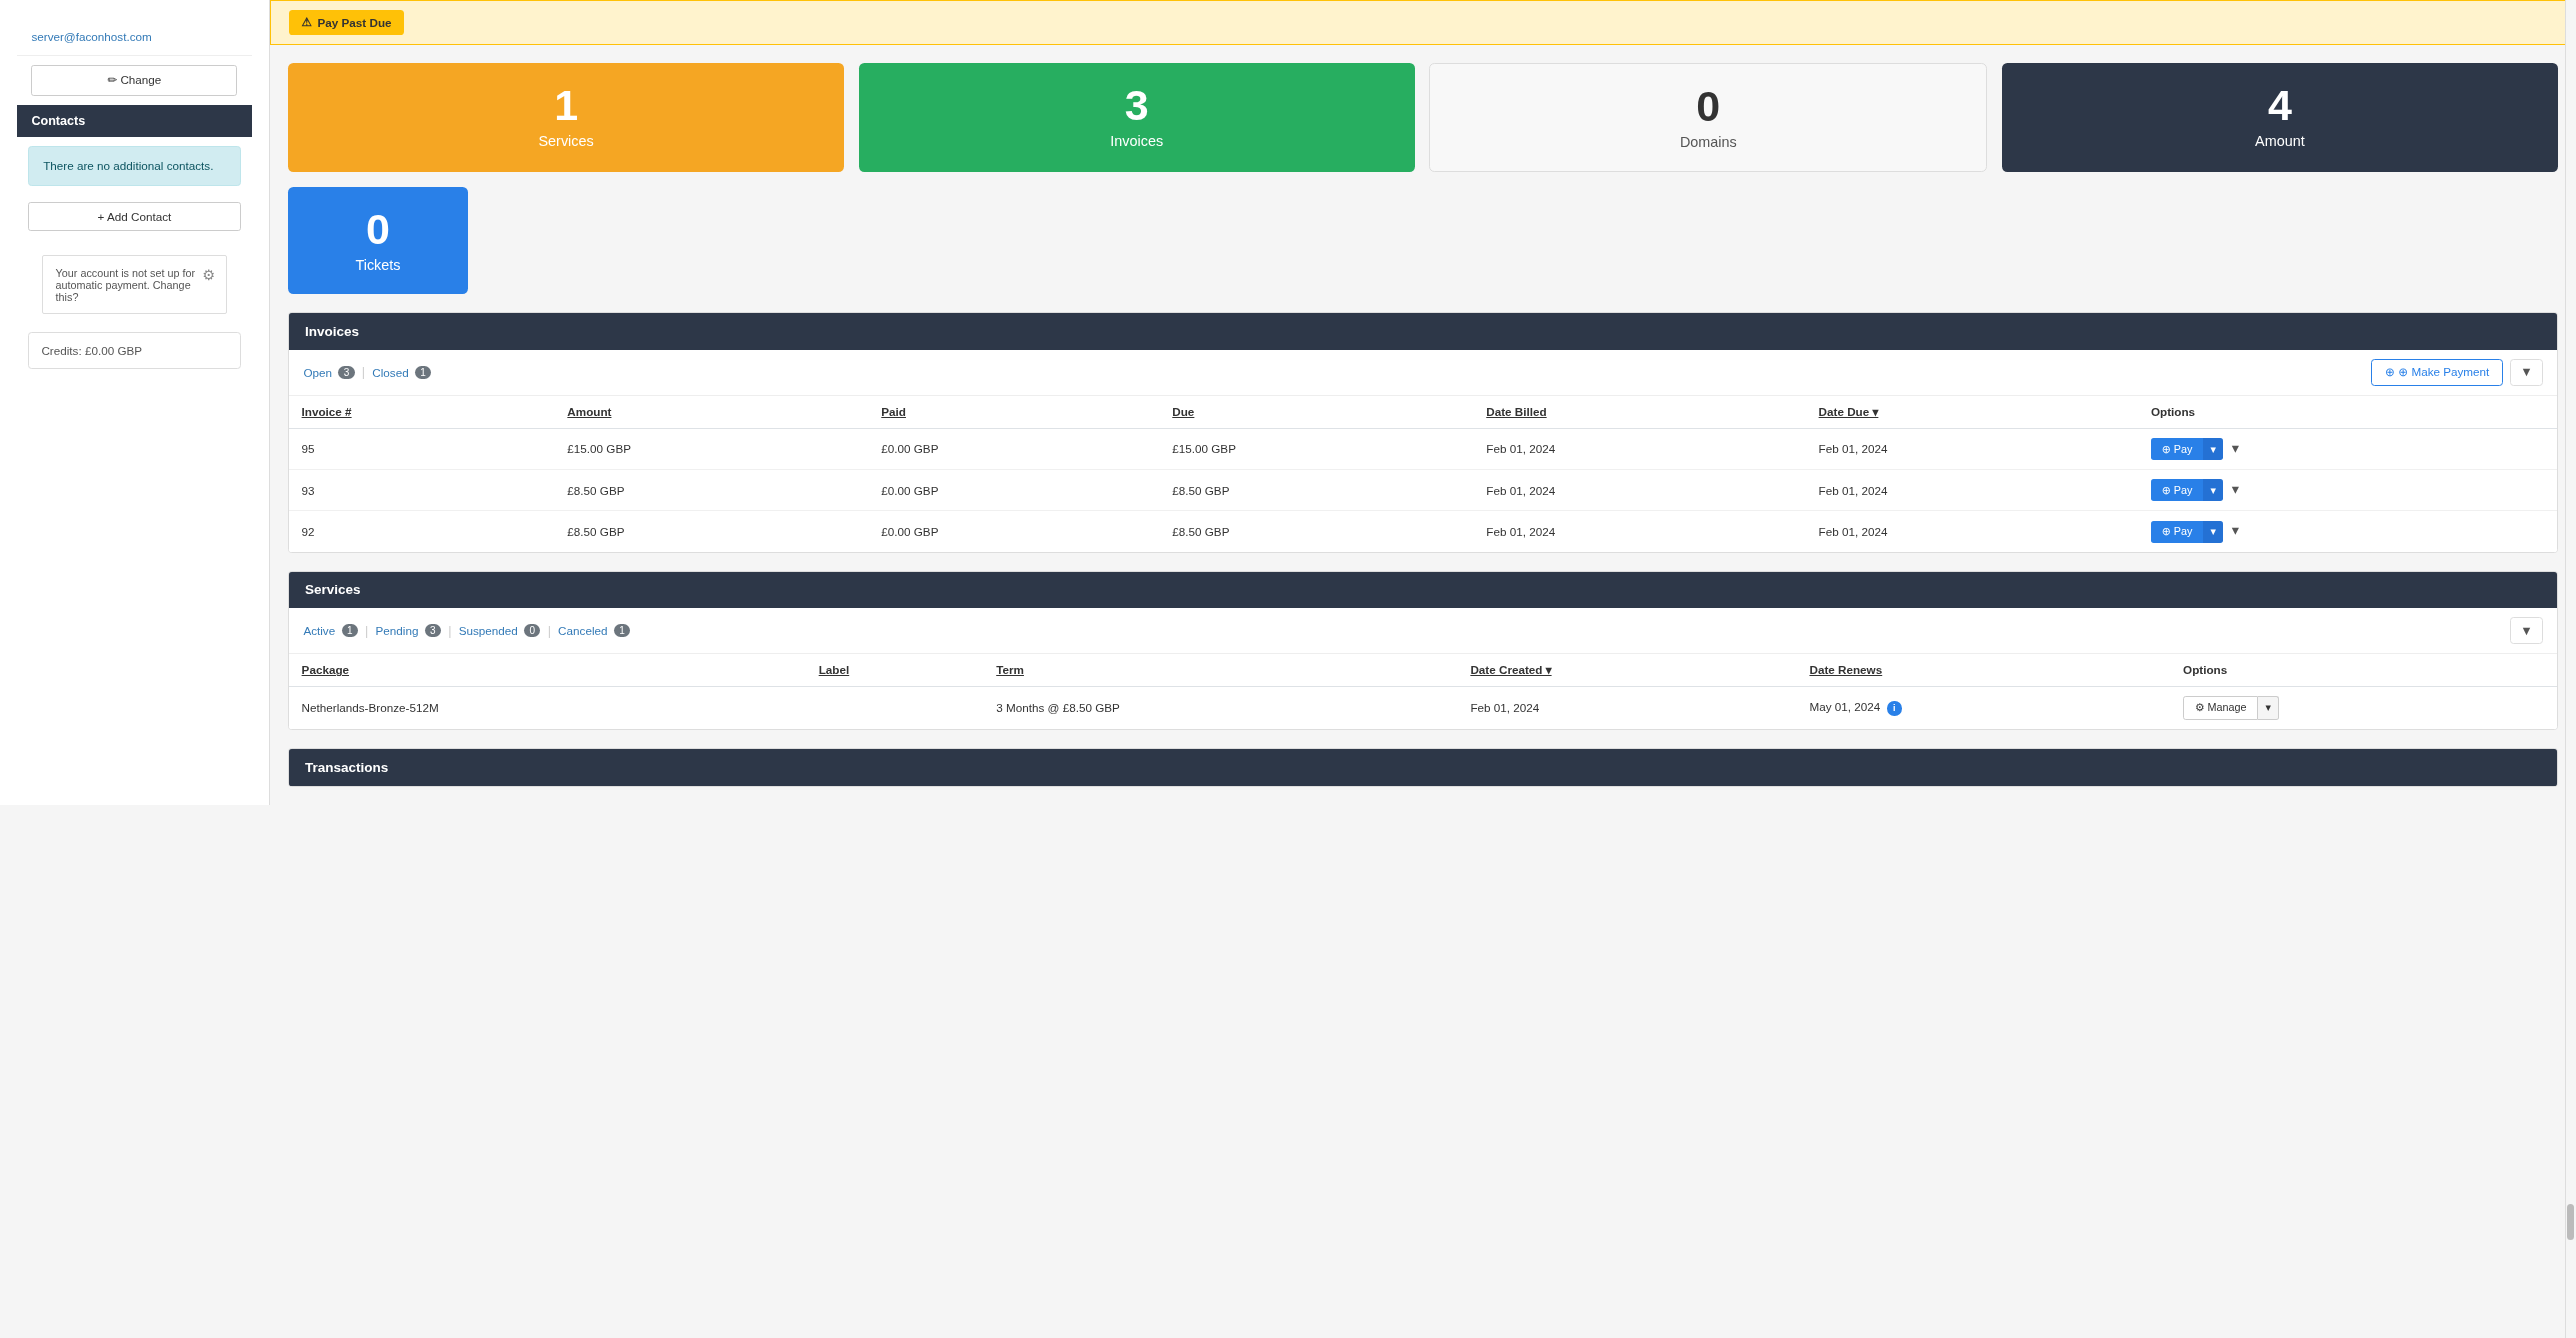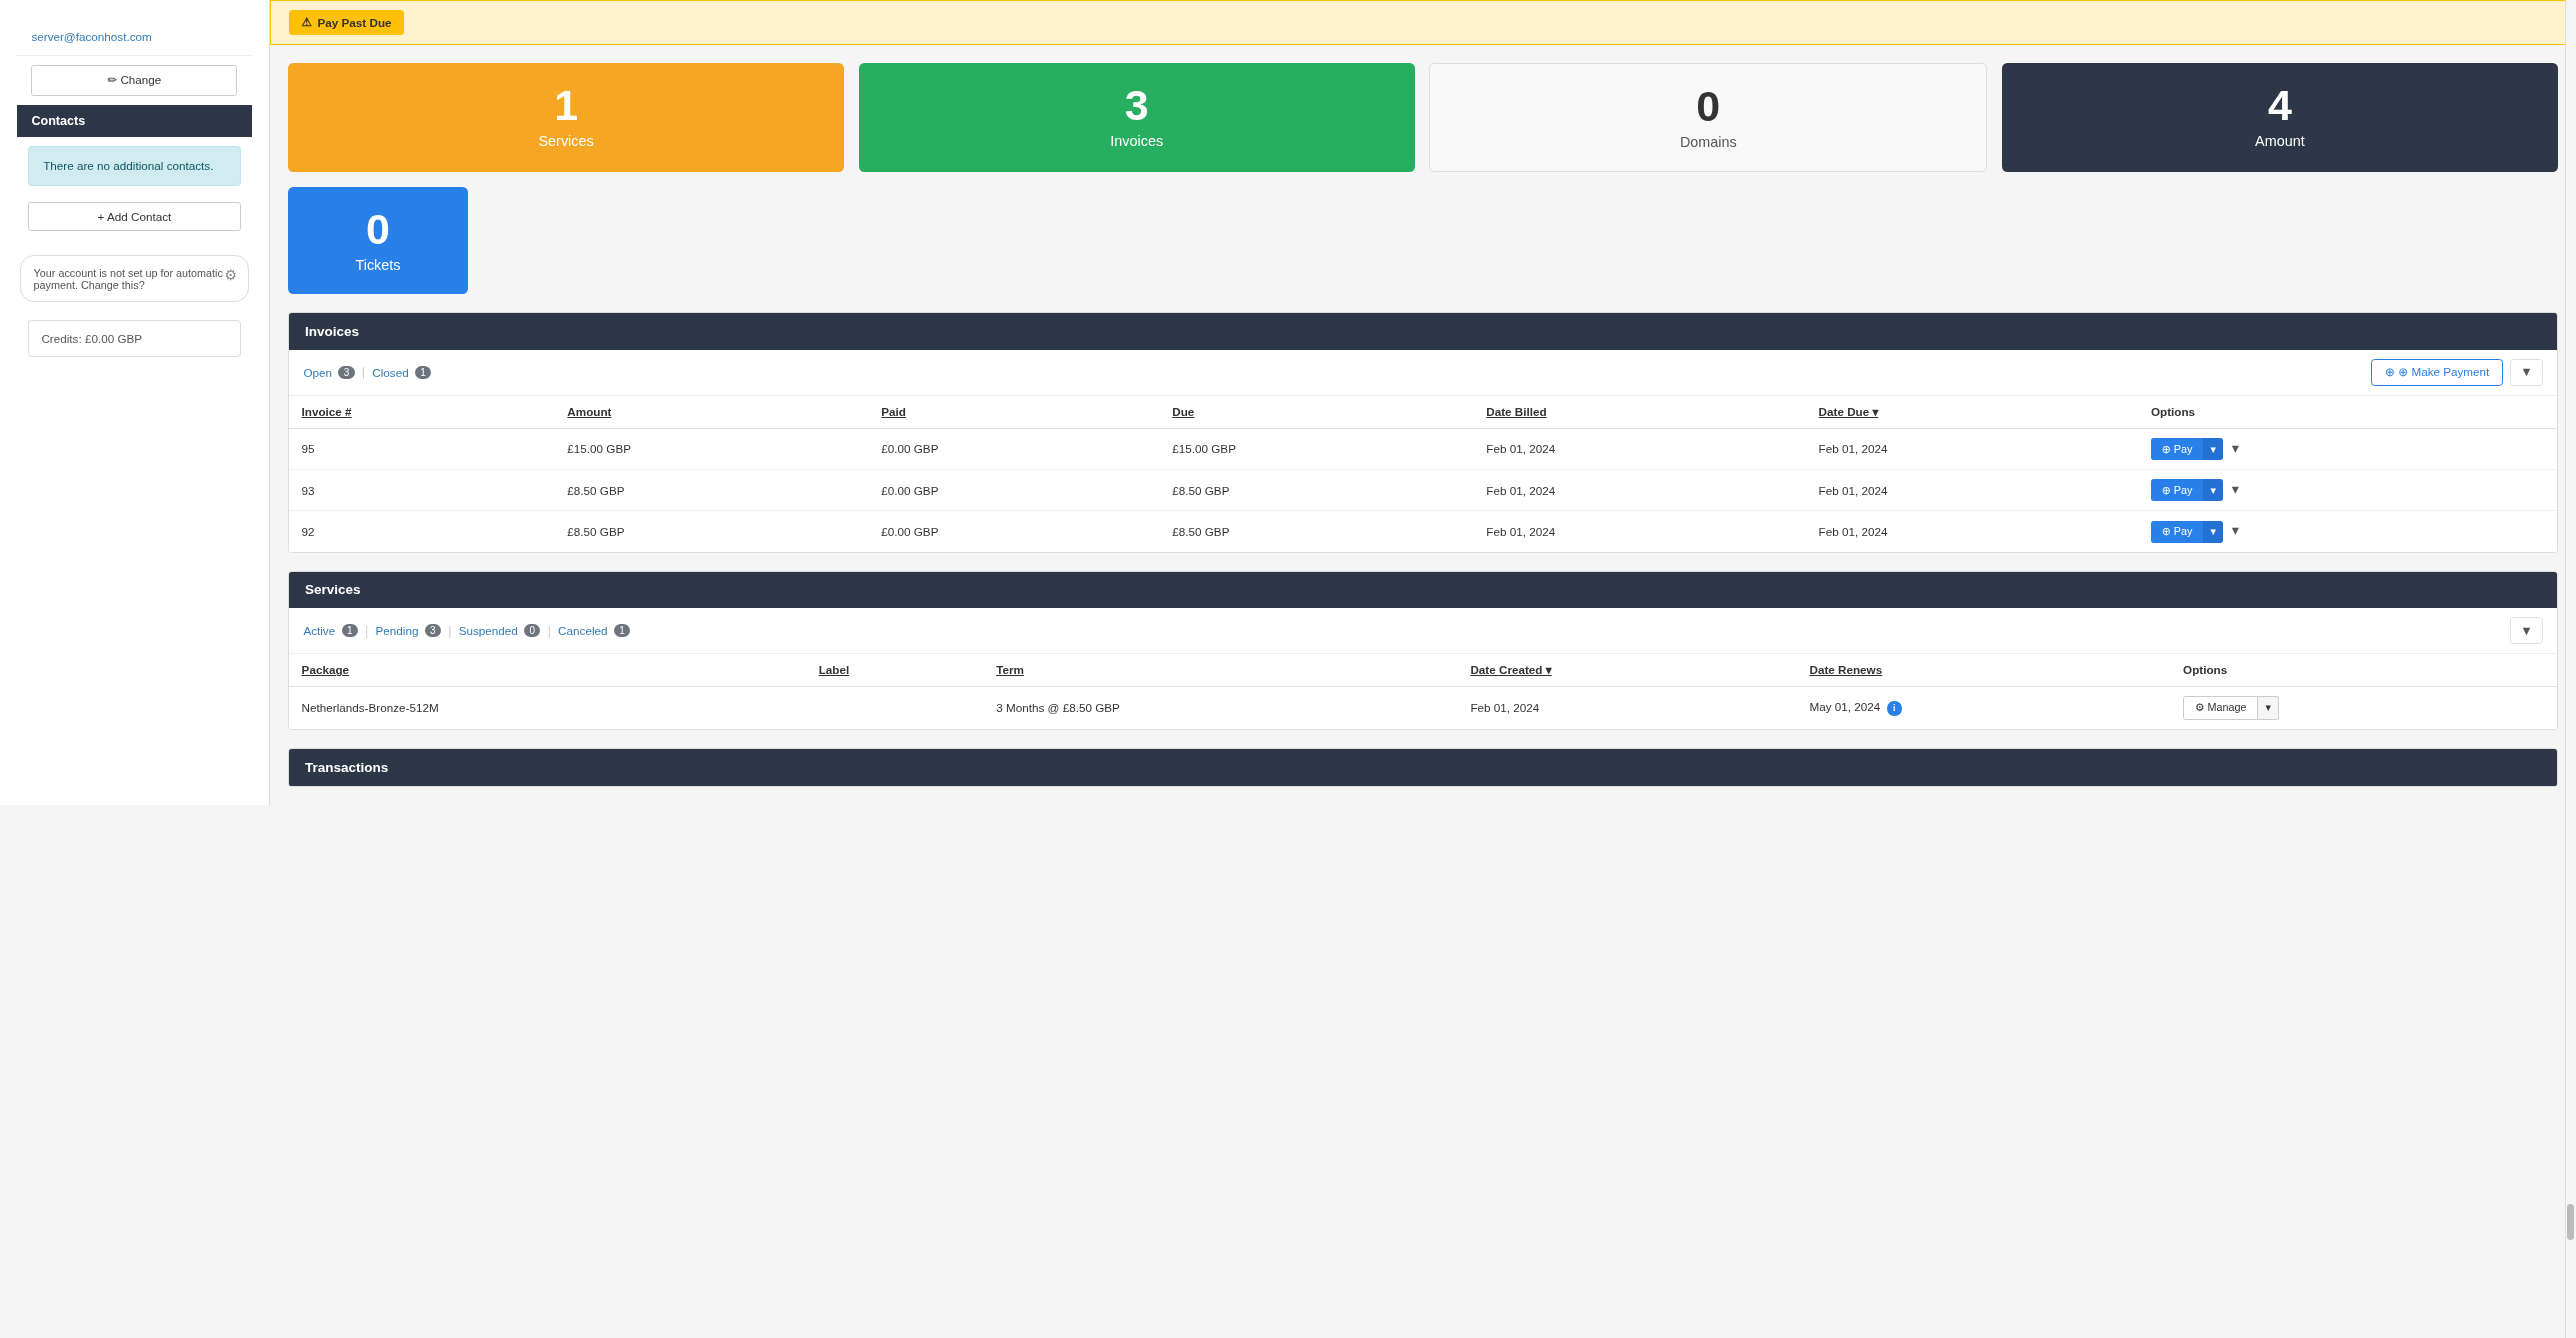--- a/index.html
+++ b/index.html
@@ -54,25 +54,25 @@
       border: 0.9px solid #ccc;
       background: #fff;
       padding: 7.2px 14.4px;
       cursor: pointer;
       font-size: 11.7px;
       color: #333;
       border-radius: 2.7px;
       width: calc(100% - 21.6px);
     }
     .autopay-notice {
-      margin: 9px 3px;
+      margin: 9px 25px;
       padding: 10.8px 12.6px;
       background: #fff;
       border: 0.9px solid #ddd;
-      border-radius: 14px;
+      border-radius: 2px;
       font-size: 10.8px;
       color: #555;
       position: relative;
     }
     .autopay-notice .gear-icon {
       position: absolute;
       right: 10.8px;
       top: 10.8px;
       color: #888;
       font-size: 14.4px;

